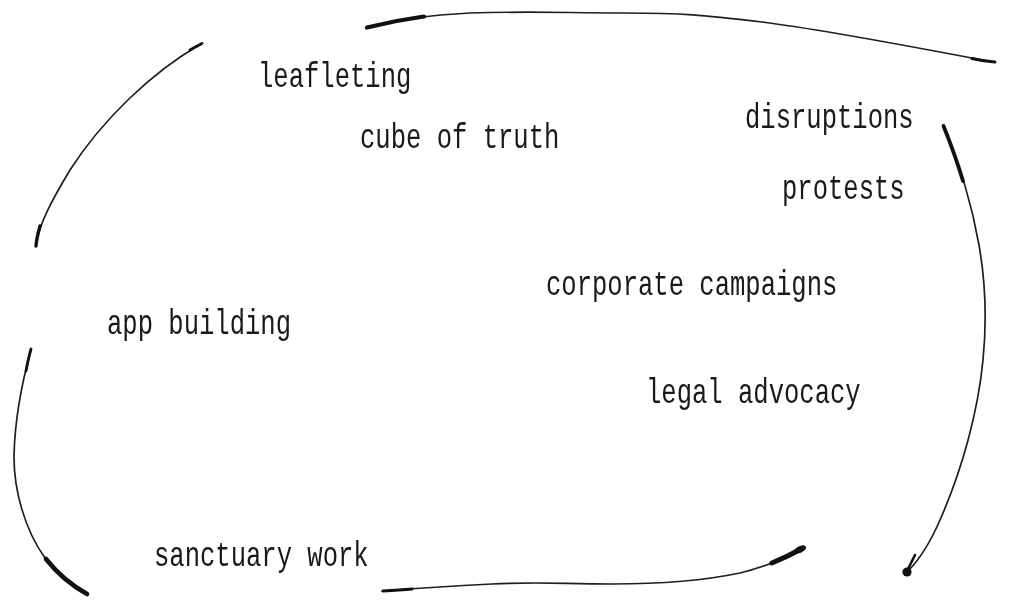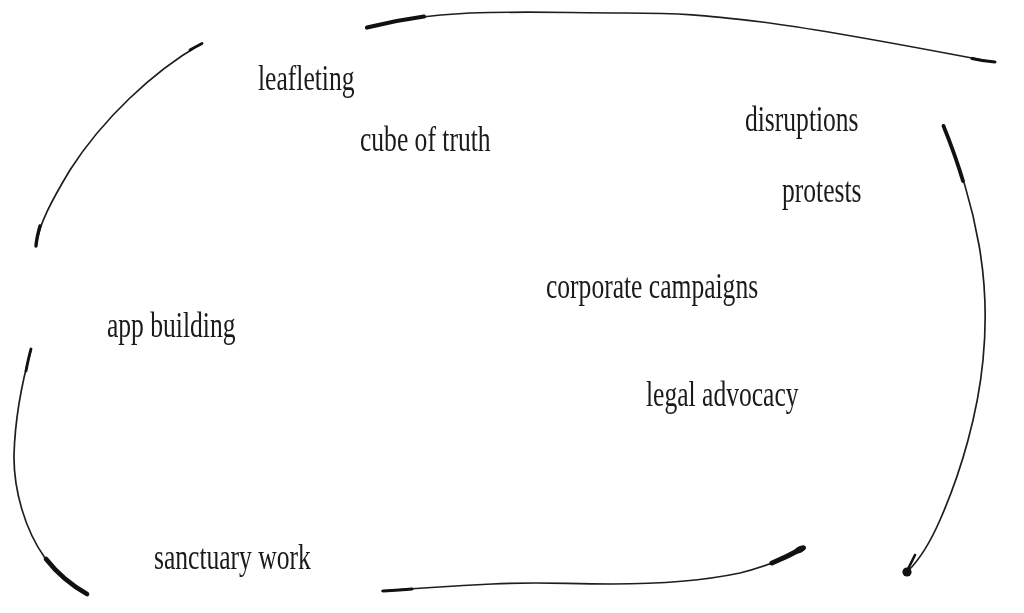--- a/index.html
+++ b/index.html
@@ -6,21 +6,21 @@
     margin: 0;
     padding: 0;
     background: #ffffff;
   }
   .canvas {
     position: relative;
     width: 1024px;
     height: 613px;
     background: #ffffff;
     overflow: hidden;
-    font-family: Liberation Serif, serif;
+    font-family: Liberation Mono, monospace;
     border-radius: 26px;
   }
   .border-svg {
     position: absolute;
     left: 0;
     top: 0;
     width: 1024px;
     height: 613px;
   }
   .label {

